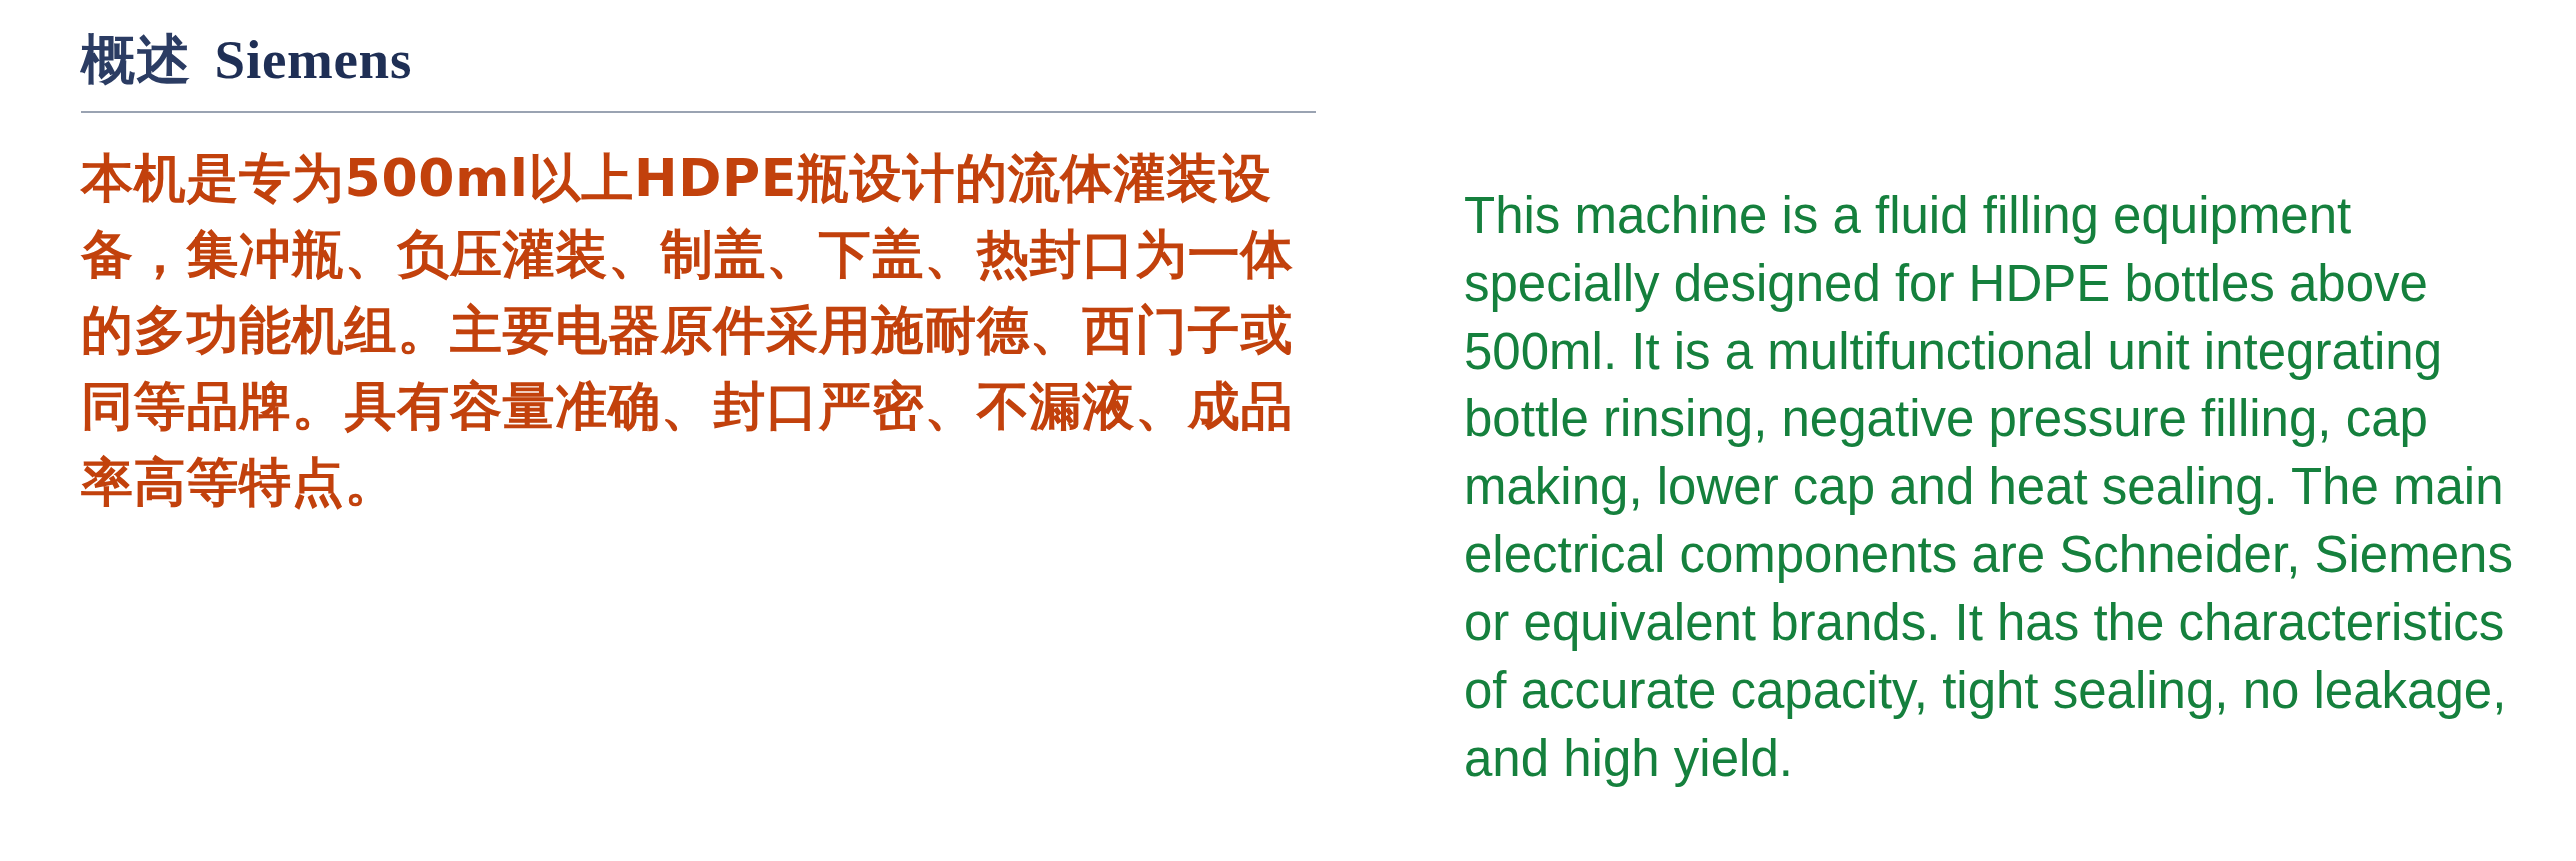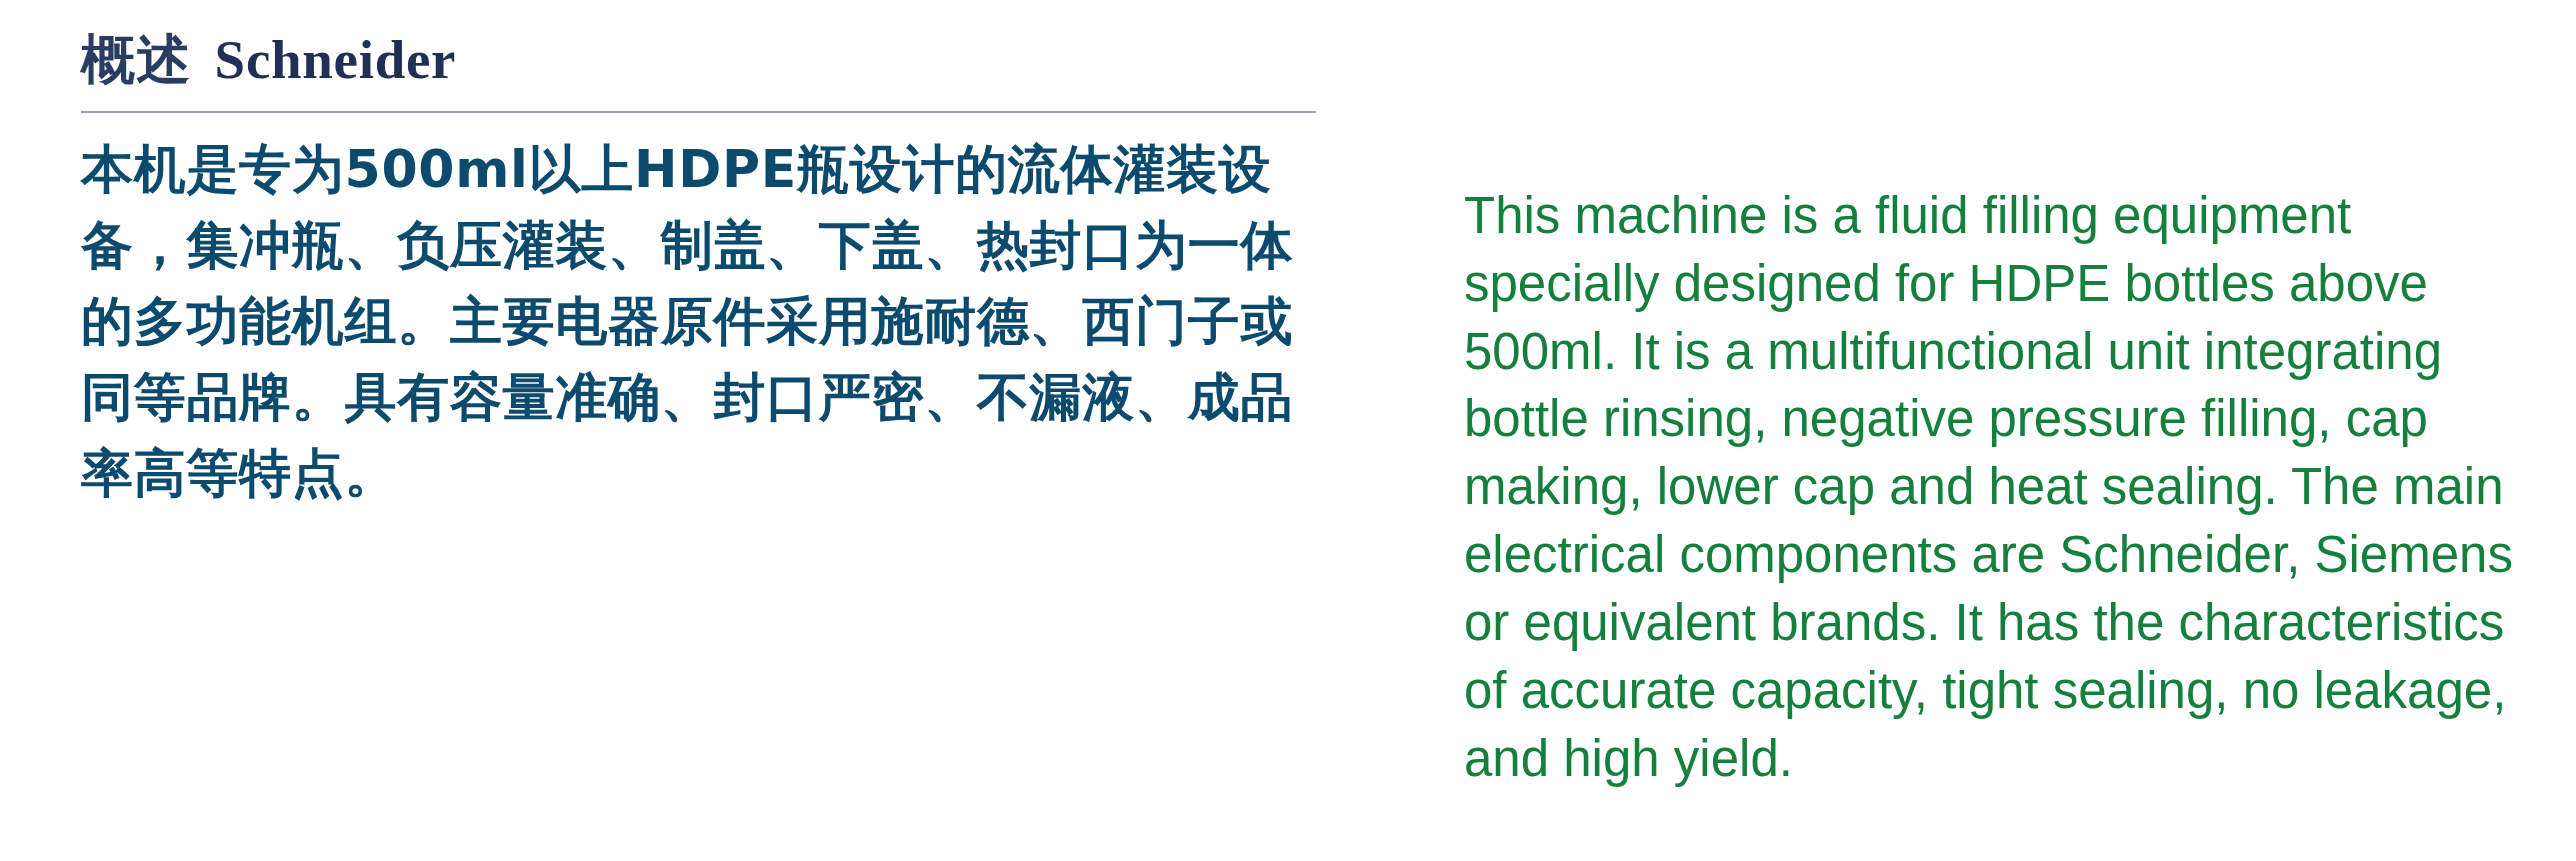--- a/index.html
+++ b/index.html
@@ -48,27 +48,27 @@
     color: #1f2f55;
     letter-spacing: 0.7px;
   }
   .rule {
     margin-top: 24px;
     width: 1235px;
     height: 2px;
     background: #9aa3b2;
   }
   .cn-body {
-    margin-top: 19px;
+    margin-top: 28px;
     width: 1232px;
     font-family: "DejaVu Sans", "Liberation Sans", sans-serif;
     font-size: 52px;
     font-weight: 700;
     line-height: 1.46;
-    color: #0c4a6e;
+    color: #c2410c;
     letter-spacing: 0.7px;
     word-break: break-all;
   }
   .right-col {
     position: absolute;
     left: 1464px;
     top: 131px;
     width: 1050px;
   }
   .en-body {
@@ -81,21 +81,21 @@
 </style>
 </head>
 <body>
 
 <div class="page">
 
   <div class="left-col">
 
     <div class="heading">
       <span class="heading-cn">概述</span>
-      <span class="heading-en">Schneider</span>
+      <span class="heading-en">Siemens</span>
     </div>
 
     <div class="rule"></div>
 
     <p class="cn-body">本机是专为500ml以上HDPE瓶设计的流体灌装设备，集冲瓶、负压灌装、制盖、下盖、热封口为一体的多功能机组。主要电器原件采用施耐德、西门子或同等品牌。具有容量准确、封口严密、不漏液、成品率高等特点。</p>
   </div>
 
   <div class="right-col">
     <p class="en-body">This machine is a fluid filling equipment specially designed for HDPE bottles above 500ml. It is a multifunctional unit integrating bottle rinsing, negative pressure filling, cap making, lower cap and heat sealing. The main electrical components are Schneider, Siemens or equivalent brands. It has the characteristics of accurate capacity, tight sealing, no leakage, and high yield.</p>
   </div>

